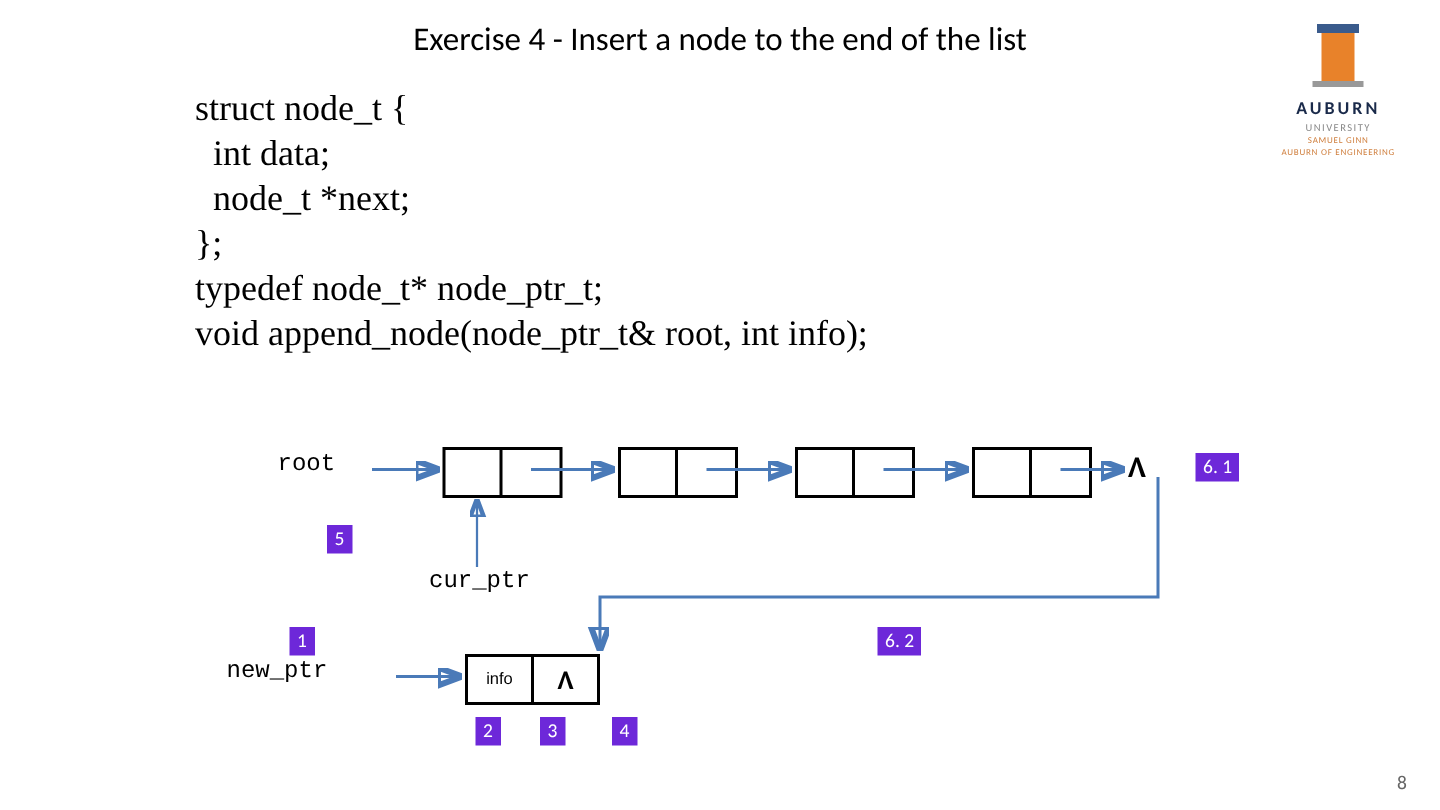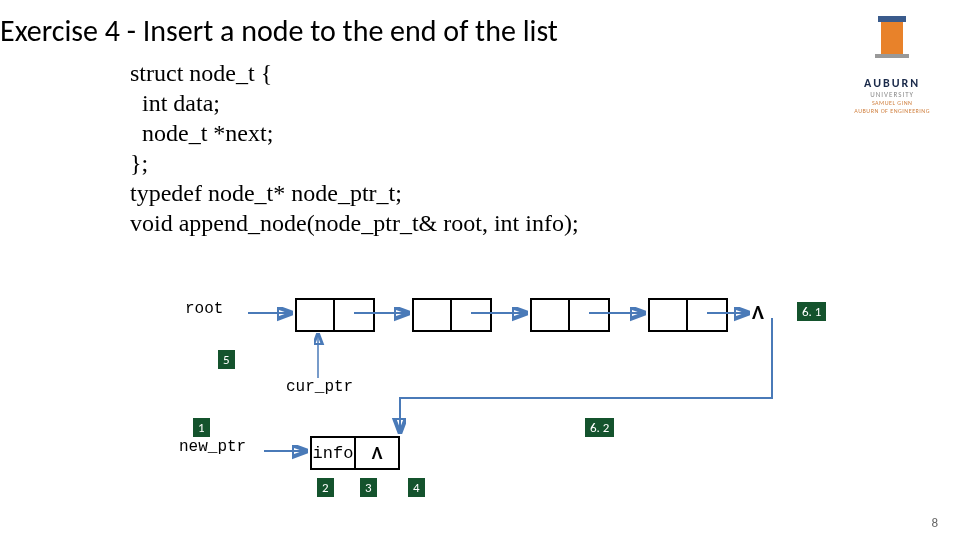--- a/index.html
+++ b/index.html
@@ -1,27 +1,27 @@
 <!DOCTYPE html>
 <html><head>
 <meta charset="utf-8">
 <style>
   html,body{margin:0;padding:0;width:960px;height:540px;background:#fff;font-family:Calibri,Arial,sans-serif;color:#000;overflow:hidden}
-  .title{position:absolute;left:0;right:0;top:12px;text-align:left;font-size:30px}
+  .title{position:absolute;left:0;right:0;top:12px;text-align:center;font-size:22px}
   .code{position:absolute;left:130px;top:58px;font-family:Liberation Serif, serif;font-size:24px;line-height:30px;white-space:pre}
   .logo{position:absolute;right:30px;top:22px;text-align:center}
   .tower{width:22px;height:32px;margin:0 auto;background:#e8822a;position:relative}
   .tower::before{content:"";position:absolute;left:-3px;top:-6px;width:28px;height:6px;background:#3a5b8c}
   .tower::after{content:"";position:absolute;left:-6px;bottom:-4px;width:34px;height:4px;background:#999}
-  .logo .t1{font-size:12px;letter-spacing:2px;color:#1a2a4a;margin-top:22px;font-weight:600}
+  .logo .t1{font-size:12px;letter-spacing:2px;color:#1a2a4a;margin-top:12px;font-weight:600}
   .logo .t2{font-size:7px;color:#888;letter-spacing:1px}
   .logo .t3{font-size:6px;color:#d08040;letter-spacing:0.5px}
   .lbl{position:absolute;font-family:"Courier New",monospace;font-size:16px}
-  .lblsm{font-family:Liberation Mono, monospace;font-size:17px}
-  .tag{position:absolute;background:#14532d;color:#fff;font-size:13px;padding:2px 5px;font-family:Calibri,Arial,sans-serif}
+  .lblsm{font-family:Liberation Sans, sans-serif;font-size:11px}
+  .tag{position:absolute;background:#6d28d9;color:#fff;font-size:13px;padding:2px 5px;font-family:Calibri,Arial,sans-serif}
   .node{position:absolute;border:2px solid #000;height:30px;display:flex}
   .cell{border-right:2px solid #000;box-sizing:border-box;display:flex;align-items:center;justify-content:center}
   .cell:last-child{border-right:none}
   .lambda{font-family:Calibri,Arial,sans-serif;font-size:20px;font-weight:600}
   .page{position:absolute;right:22px;bottom:10px;font-size:13px;color:#666}
   svg.arrows{position:absolute;left:0;top:0;width:960px;height:540px;pointer-events:none}
   svg.arrows line,svg.arrows path{stroke:#4a7ab8;stroke-width:2;fill:none}
   svg.arrows .thin{stroke-width:1.5}
 </style>
 </head>
@@ -65,21 +65,21 @@
 
 <div class="lambda" style="position:absolute;left:752px;top:300px">Λ</div>
 
 <div class="tag" style="left:797px;top:302px">6. 1</div>
 
 <div class="tag" style="left:218px;top:350px">5</div>
 
 <div class="lbl" style="left:286px;top:378px">cur_ptr</div>
 
 <div class="tag" style="left:193px;top:418px">1</div>
-<div class="lbl" style="left:179px;top:438px">new_ptr</div>
+<div class="lbl" style="left:151px;top:438px">new_ptr</div>
 
 <div class="node" style="left:310px;top:436px;width:86px;height:30px">
   <div class="cell lblsm" style="width:44px">info</div>
   <div class="cell lambda" style="width:42px;font-size:18px">Λ</div>
 </div>
 
 <div class="tag" style="left:317px;top:478px">2</div>
 <div class="tag" style="left:360px;top:478px">3</div>
 <div class="tag" style="left:408px;top:478px">4</div>
 

